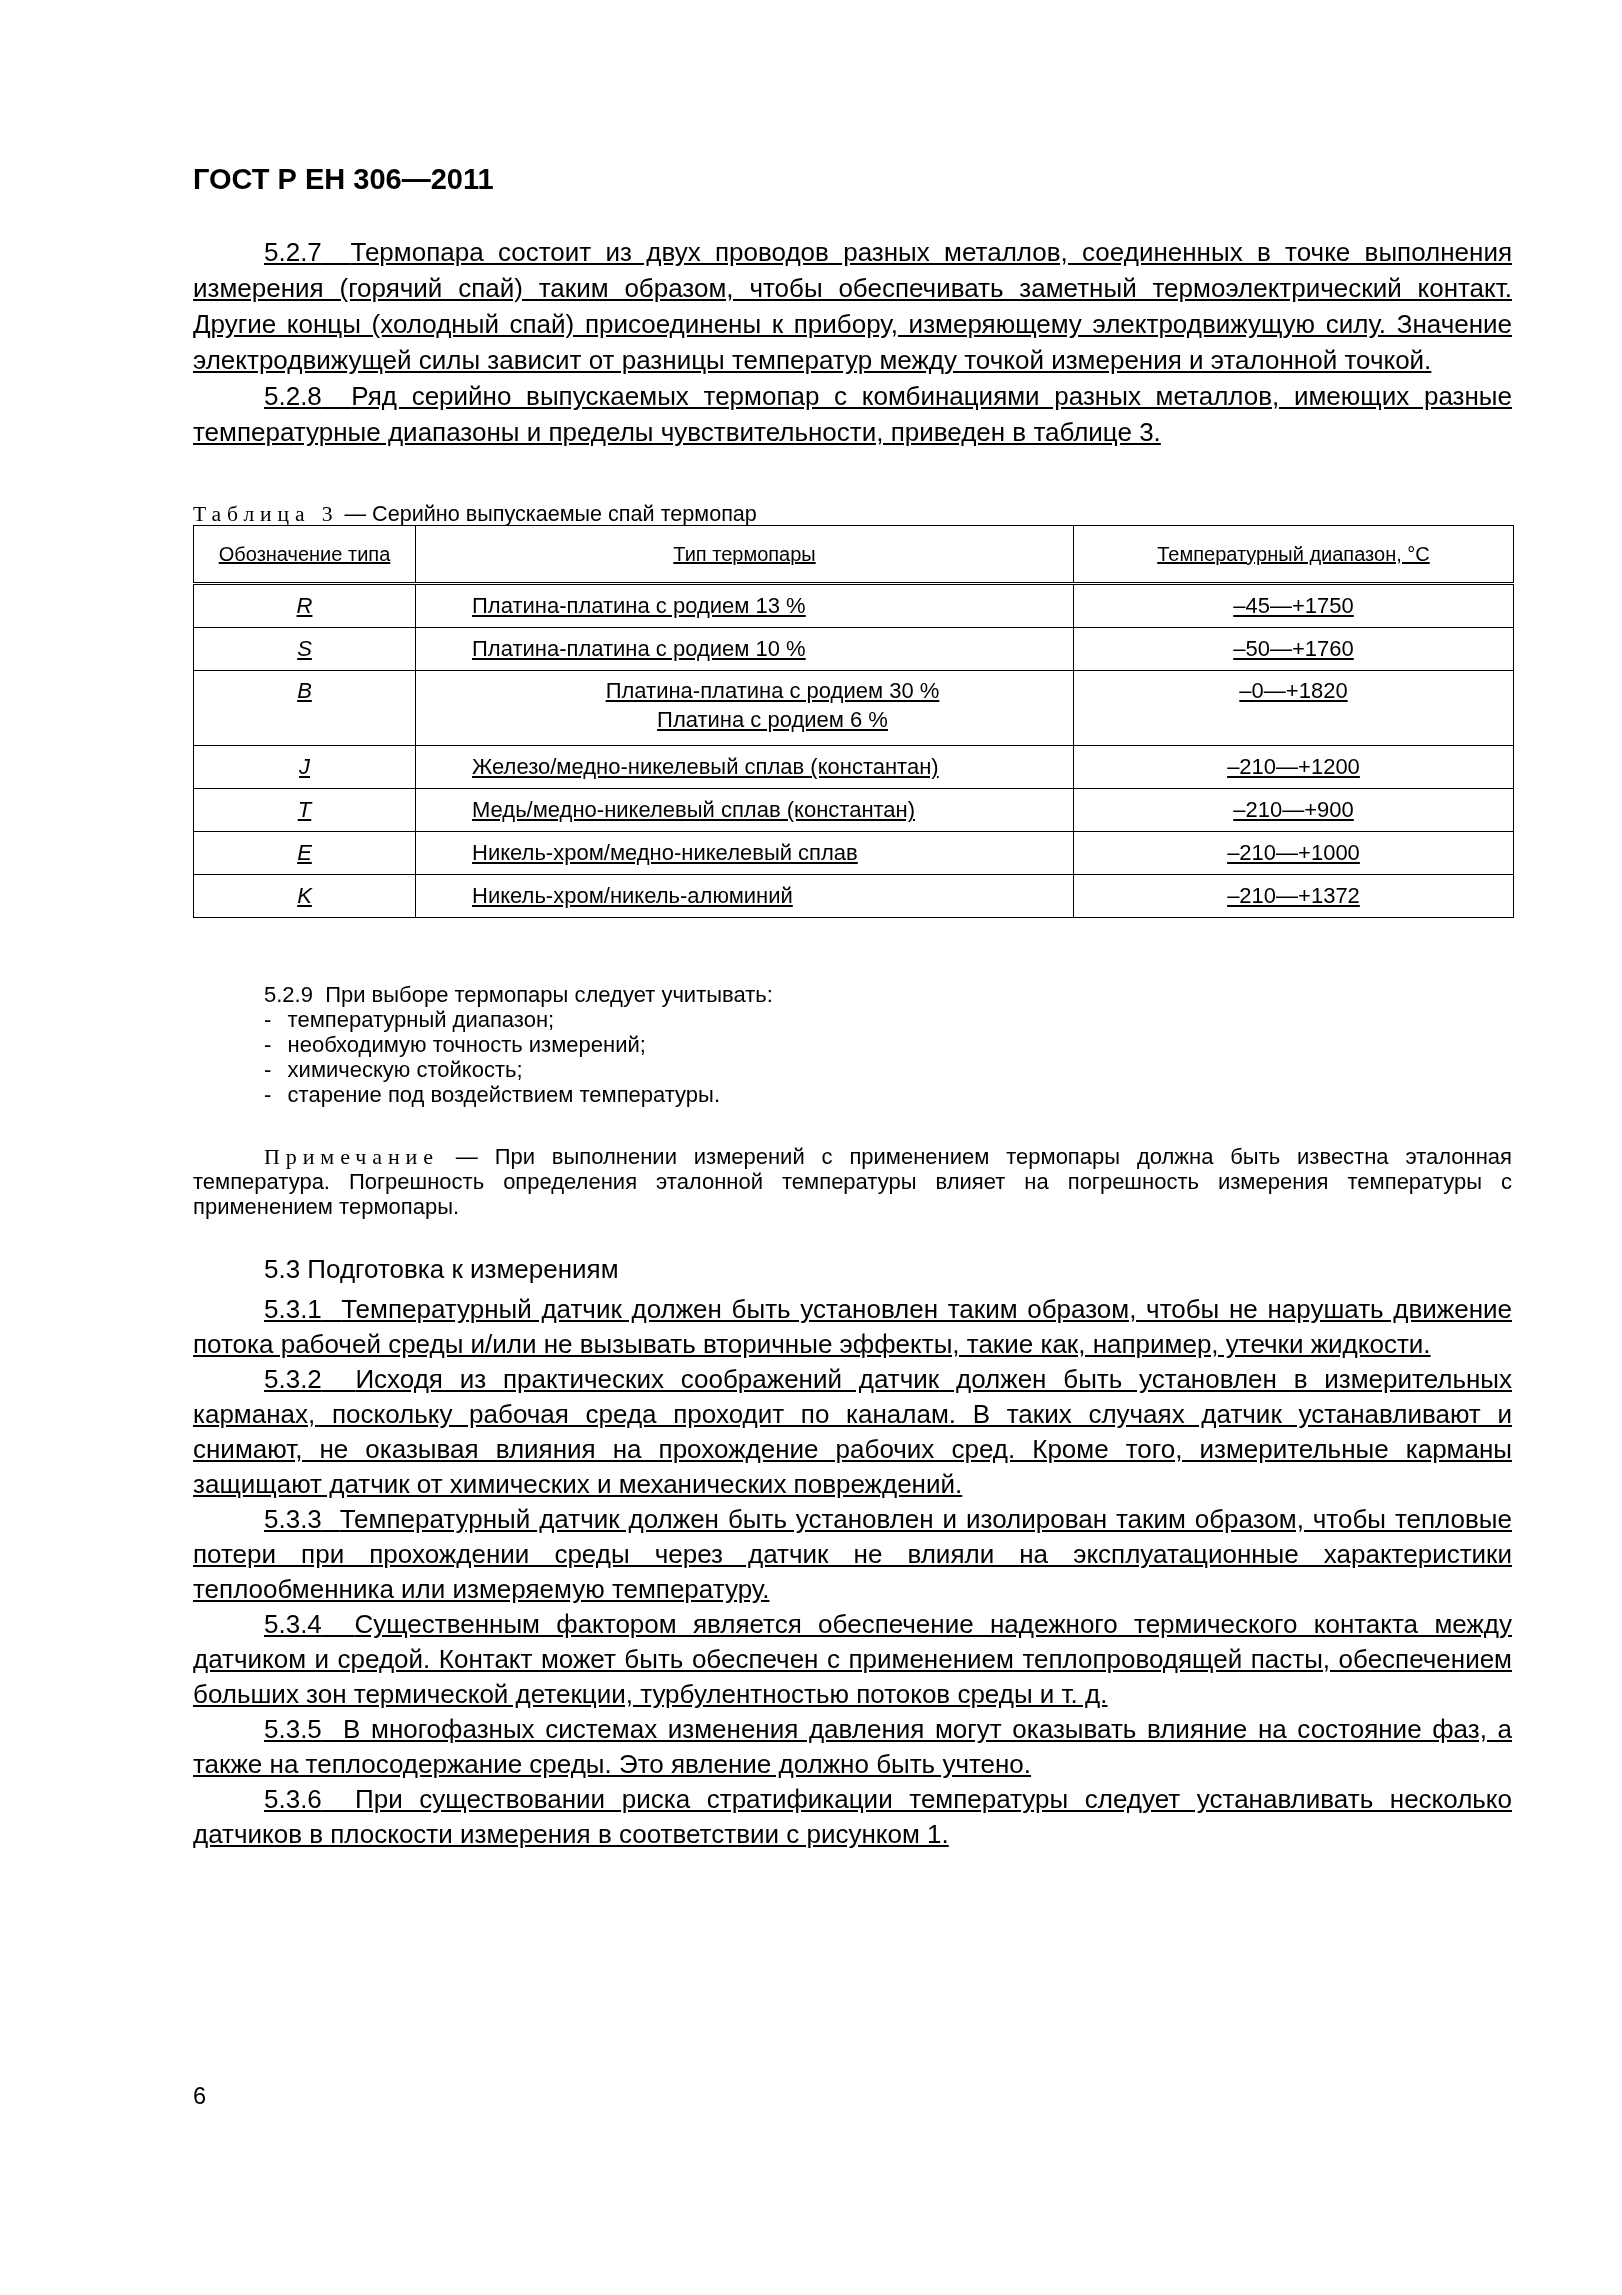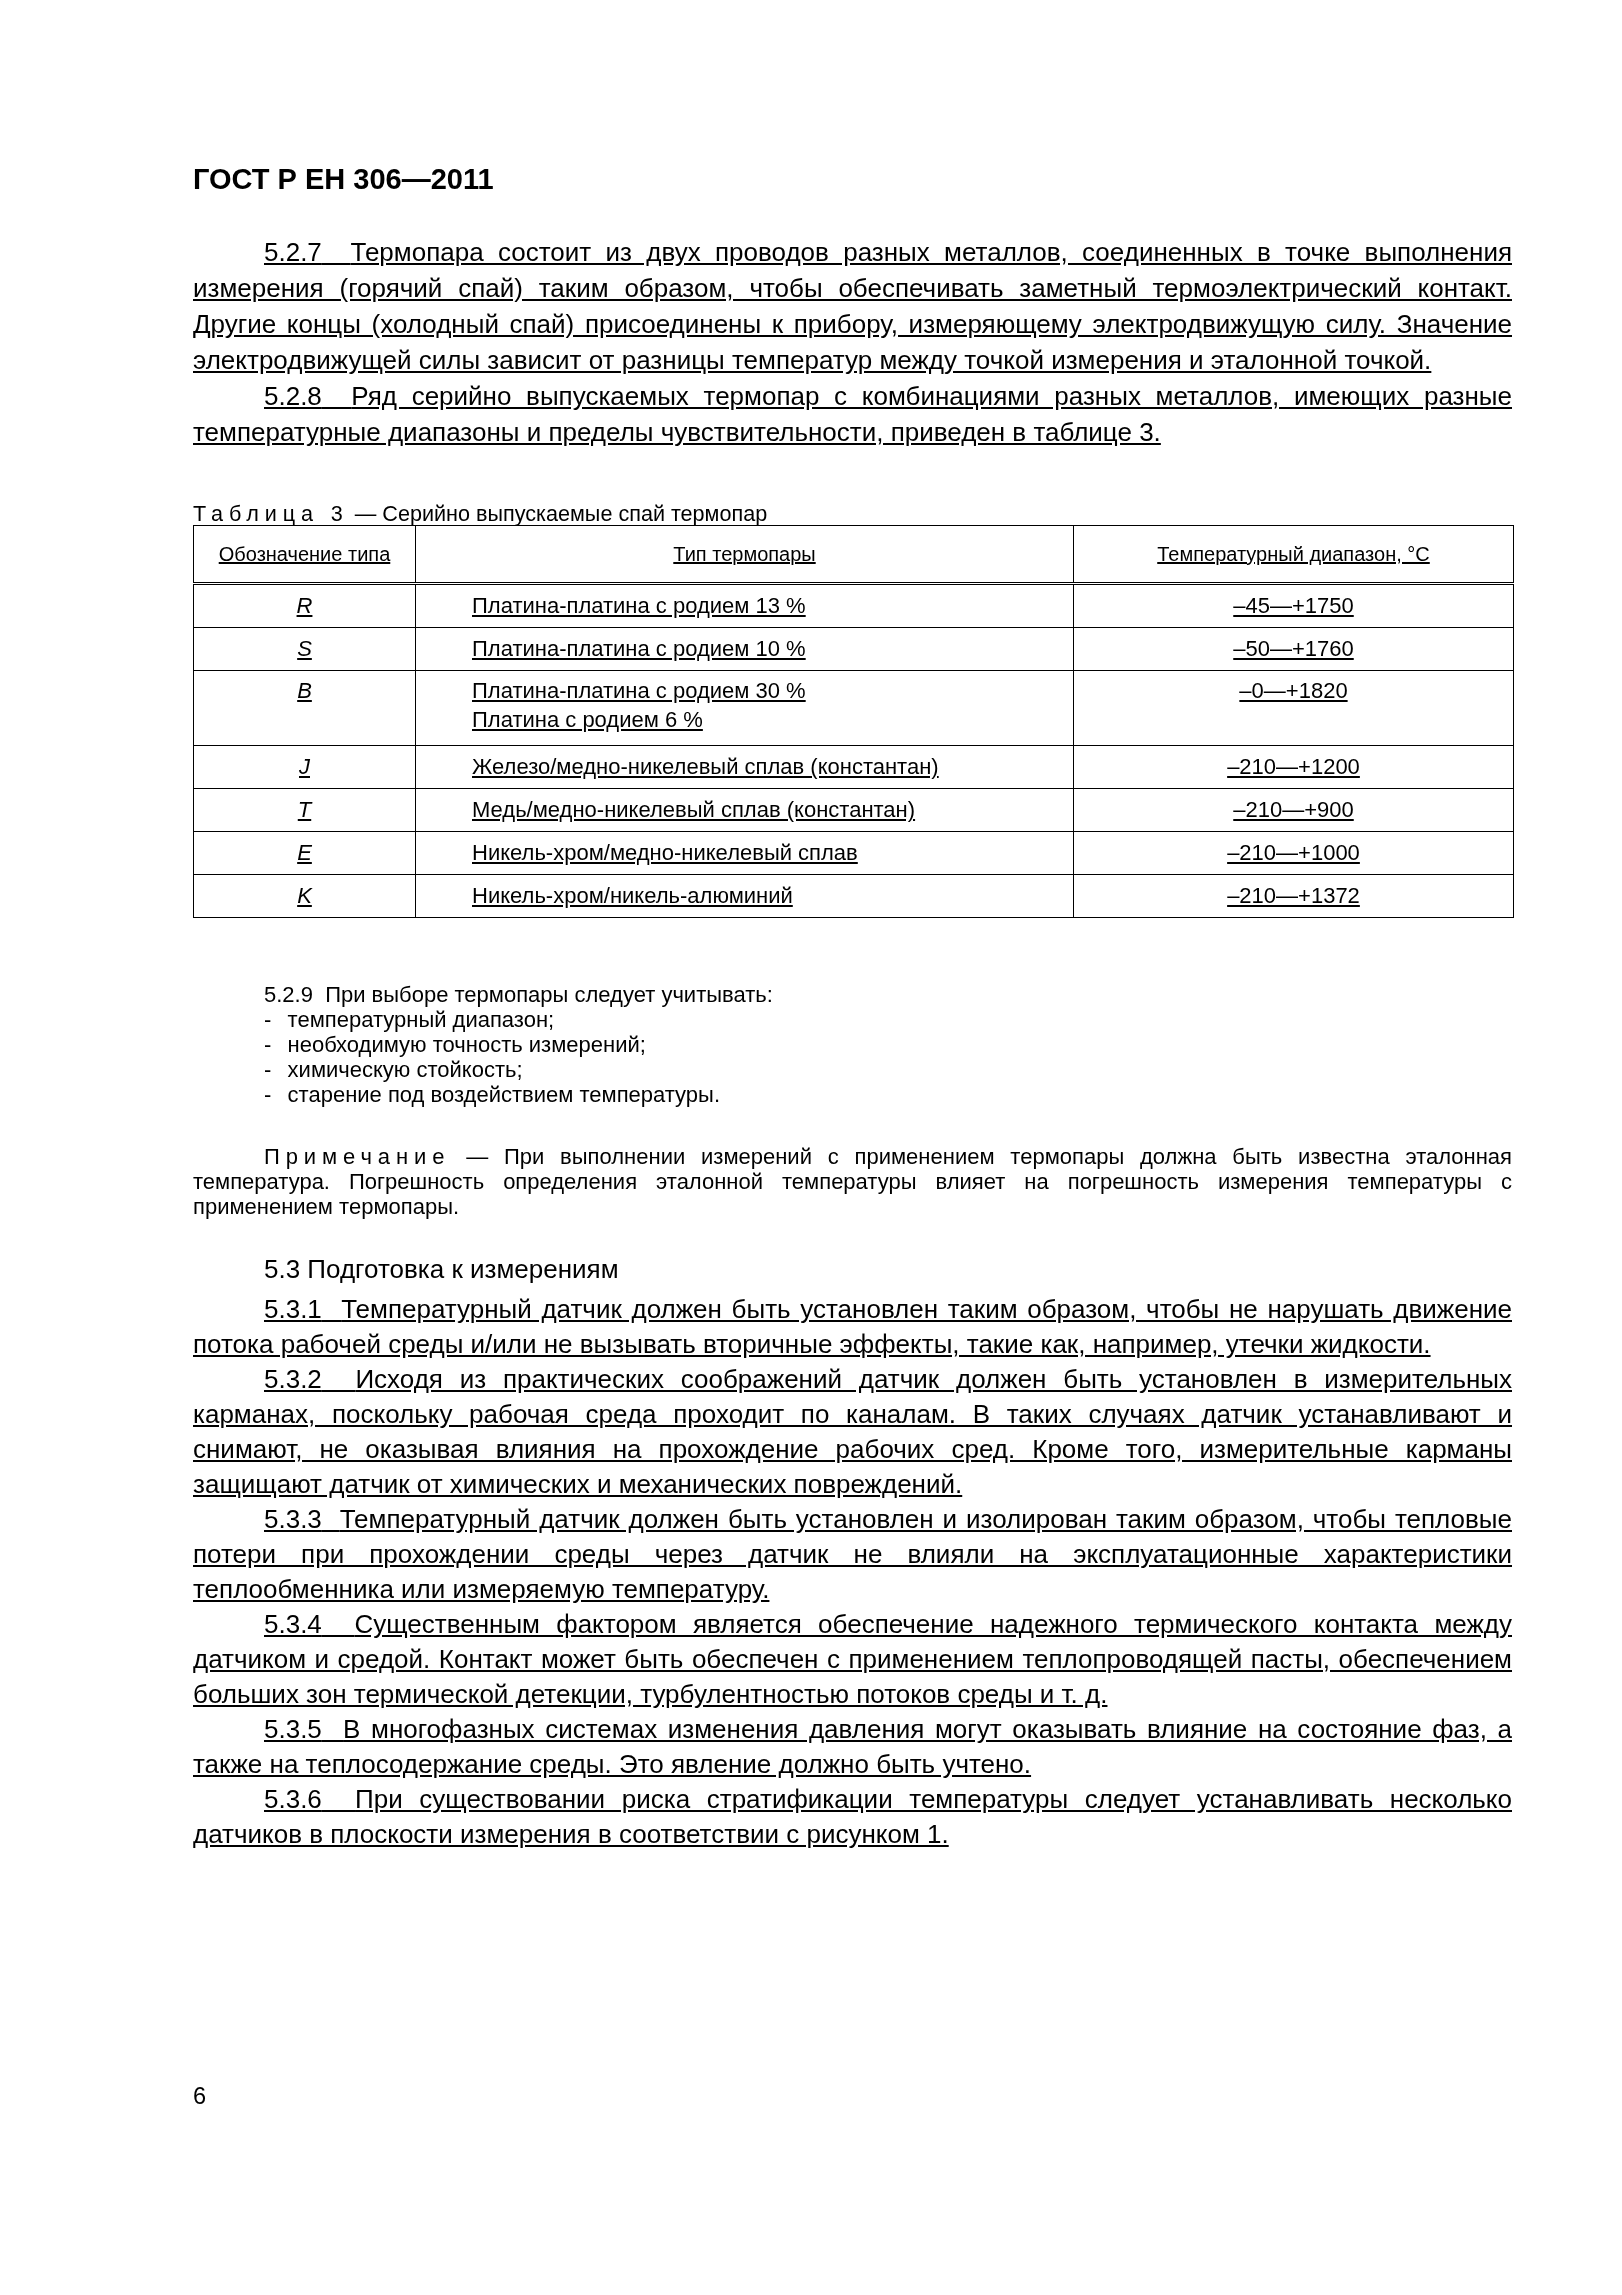--- a/index.html
+++ b/index.html
@@ -4,34 +4,34 @@
 <style>
   html, body { margin: 0; padding: 0; background: #ffffff; }
   body { width: 1623px; height: 2295px; position: relative; overflow: hidden;
          font-family: "Liberation Sans", "DejaVu Sans", sans-serif; color: #000; }
   .abs { position: absolute; left: 193px; width: 1319px; }
   .doc-header { top: 162px; font-size: 29px; font-weight: bold; line-height: 34px; }
   .para { font-size: 26px; line-height: 36px; text-align: justify; margin: 0; text-decoration: underline; }
   .para .indent { display: inline-block; width: 71px; }
   .para.tight { line-height: 35px; }
   .caption { top: 501px; font-size: 21.6px; line-height: 26px; }
-  .spaced { letter-spacing: 5.9px; }
+  .spaced { letter-spacing: 5.9px; font-family: Liberation Serif, serif; }
   table.t3 { position: absolute; left: 193px; top: 525px; width: 1319px;
              border-collapse: collapse; font-size: 22px; table-layout: fixed; text-decoration: underline; }
   table.t3 col.c1 { width: 222px; }
   table.t3 col.c2 { width: 658px; }
   table.t3 col.c3 { width: 440px; }
   table.t3 th, table.t3 td { border: 1.3px solid #000; padding: 0; vertical-align: middle; font-weight: normal; }
   table.t3 thead th { height: 56px; text-align: center; font-size: 20px; border-bottom: 3.9px double #000; }
   table.t3 tbody td { height: 42px; }
   table.t3 td.code { text-align: center; font-style: italic; }
   table.t3 td.type { padding-left: 56px; text-align: left; }
   table.t3 td.range { text-align: center; }
   table.t3 tr.tall td { height: 69px; vertical-align: top; padding-top: 5.2px; line-height: 29px; }
-  table.t3 tr.tall td.type { padding-left: 56px; }
+  table.t3 tr.tall td.type { padding-left: 56px; text-align: center; }
   .list { top: 982px; font-size: 22px; line-height: 25px; }
   .list .item { padding-left: 71px; }
   .list .item .dash { display: inline-block; width: 23.6px; }
   .list .lead { padding-left: 71px; }
   .note { top: 1144px; font-size: 22px; line-height: 25px; text-align: justify; }
   .note .indent { display: inline-block; width: 71px; }
   .section-heading { top: 1253px; font-size: 26px; font-weight: normal; line-height: 33px; padding-left: 71px; width: 1248px; }
   .sec53 { top: 1292px; }
   .page-num { position: absolute; left: 193px; top: 2083px; font-size: 23.6px; }
 </style>

